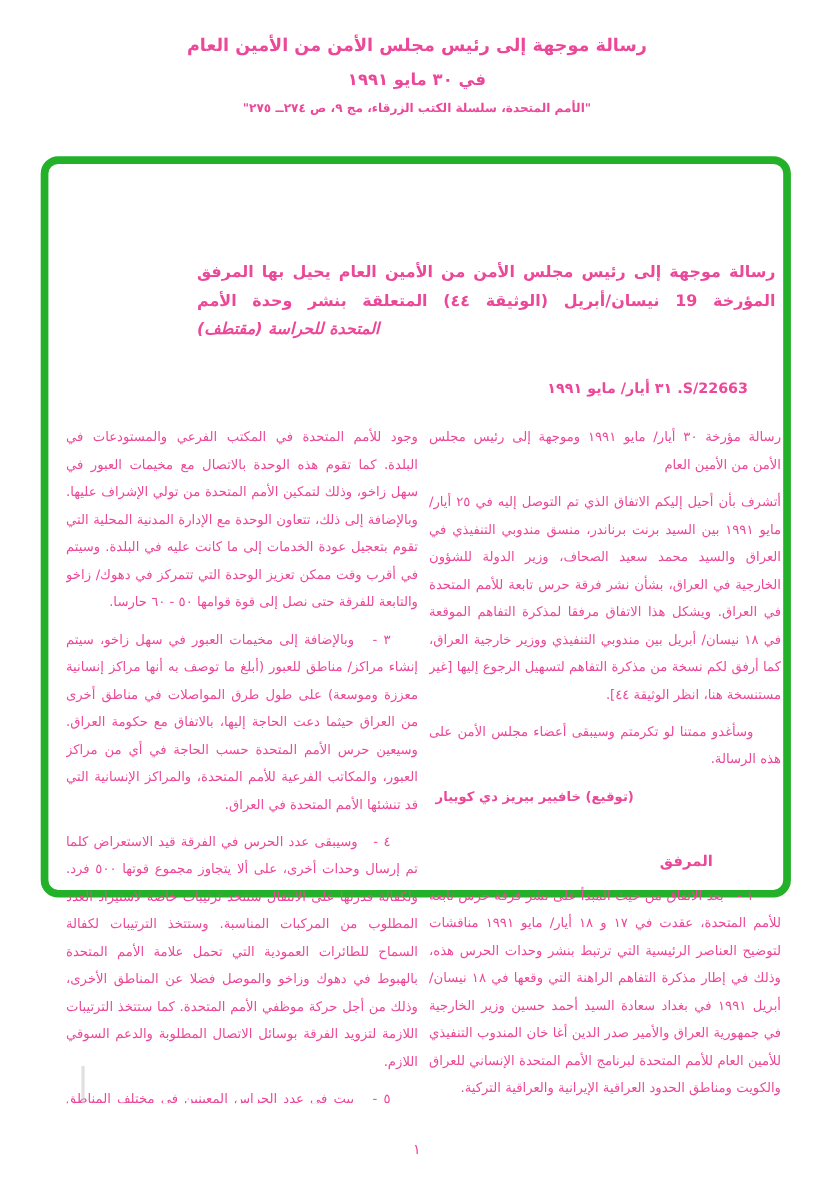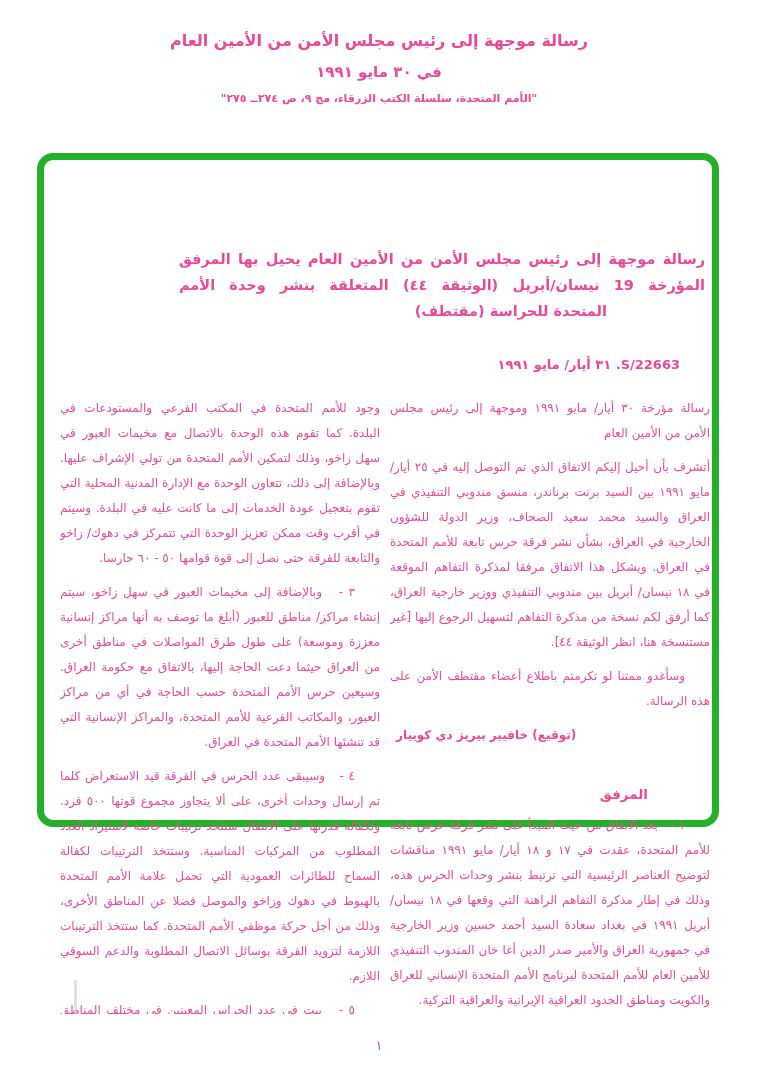--- a/index.html
+++ b/index.html
@@ -12,32 +12,32 @@
     color:#ec4899;
     overflow:hidden;
   }
   
   .top-header{position:absolute;top:30px;left:0;right:0;text-align:center;}
   .top-title{font-size:16px;font-weight:bold;line-height:22px;}
   .top-date{font-size:15px;font-weight:bold;margin-top:11px;}
   .top-citation{font-size:11px;font-weight:bold;margin-top:11px;letter-spacing:0.2px;}
   
   .doc-frame{
-    position:absolute;left:37px;top:153px;
+    position:absolute;left:37px;top:142px;
     width:682px;height:674px;box-sizing:border-box;
     border:7px solid #22b128;border-radius:16px;
     background:#ffffff;
   }
   
   .doc-heading{
     position:absolute;top:86px;right:7px;width:526px;
     font-weight:bold;font-size:14.5px;line-height:26px;
   }
   .h-line{text-align:justify;text-align-last:justify;-moz-text-align-last:justify;}
-  .h-line-last{text-align:right;padding-left:0;padding-right:98px;}
+  .h-line-last{text-align:left;padding-left:0;padding-right:98px;font-style:italic;}
   
   .doc-ref{
     position:absolute;top:197px;right:32px;
     font-weight:bold;font-size:13px;
   }
   
   .col{
     position:absolute;top:236px;width:320px;height:618px;overflow:hidden;
     font-size:12px;line-height:25px;text-align:justify;
   }
@@ -70,21 +70,21 @@
       <div class="h-line">رسالة موجهة إلى رئيس مجلس الأمن من الأمين العام يحيل بها المرفق</div>
       <div class="h-line">المؤرخة 19 نيسان/أبريل (الوثيقة ٤٤) المتعلقة بنشر وحدة الأمم</div>
       <div class="h-line-last">المتحدة للحراسة (مقتطف)</div>
     </div>
 
     <div class="doc-ref">S/22663. ٣١ أيار/ مايو ١٩٩١</div>
 
     <div class="col col-right">
       <p class="subheading">رسالة مؤرخة ٣٠ أيار/ مايو ١٩٩١ وموجهة إلى رئيس مجلس الأمن من الأمين العام</p>
       <p>أتشرف بأن أحيل إليكم الاتفاق الذي تم التوصل إليه في ٢٥ أيار/ مايو ١٩٩١ بين السيد برنت برناندر، منسق مندوبي التنفيذي في العراق والسيد محمد سعيد الصحاف، وزير الدولة للشؤون الخارجية في العراق، بشأن نشر فرقة حرس تابعة للأمم المتحدة في العراق. ويشكل هذا الاتفاق مرفقا لمذكرة التفاهم الموقعة في ١٨ نيسان/ أبريل بين مندوبي التنفيذي ووزير خارجية العراق، كما أرفق لكم نسخة من مذكرة التفاهم لتسهيل الرجوع إليها [غير مستنسخة هنا، انظر الوثيقة ٤٤].</p>
-      <p class="indent">وسأغدو ممتنا لو تكرمتم باطلاع أعضاء مقتطف الأمن على هذه الرسالة.</p>
+      <p class="indent">وسأغدو ممتنا لو تكرمتم وسيبقى أعضاء مجلس الأمن على هذه الرسالة.</p>
       <p class="signature">(توقيع) خافيير بيريز دي كوييار</p>
       <div class="annex-title">المرفق</div>
       <p class="indent">١ -&nbsp;&nbsp; بعد الاتفاق من حيث المبدأ على نشر فرقة حرس تابعة للأمم المتحدة، عقدت في ١٧ و ١٨ أيار/ مايو ١٩٩١ مناقشات لتوضيح العناصر الرئيسية التي ترتبط بنشر وحدات الحرس هذه، وذلك في إطار مذكرة التفاهم الراهنة التي وقعها في ١٨ نيسان/ أبريل ١٩٩١ في بغداد سعادة السيد أحمد حسين وزير الخارجية في جمهورية العراق والأمير صدر الدين أغا خان المندوب التنفيذي للأمين العام للأمم المتحدة لبرنامج الأمم المتحدة الإنساني للعراق والكويت ومناطق الحدود العراقية الإيرانية والعراقية التركية.</p>
 
     </div>
 
     <div class="col col-left">
       <p>وجود للأمم المتحدة في المكتب الفرعي والمستودعات في البلدة. كما تقوم هذه الوحدة بالاتصال مع مخيمات العبور في سهل زاخو، وذلك لتمكين الأمم المتحدة من تولي الإشراف عليها. وبالإضافة إلى ذلك، تتعاون الوحدة مع الإدارة المدنية المحلية التي تقوم بتعجيل عودة الخدمات إلى ما كانت عليه في البلدة. وسيتم في أقرب وقت ممكن تعزيز الوحدة التي تتمركز في دهوك/ زاخو والتابعة للفرقة حتى نصل إلى قوة قوامها ٥٠ - ٦٠ حارسا.</p>
       <p class="indent">٣ -&nbsp;&nbsp; وبالإضافة إلى مخيمات العبور في سهل زاخو، سيتم إنشاء مراكز/ مناطق للعبور (أبلغ ما توصف به أنها مراكز إنسانية معززة وموسعة) على طول طرق المواصلات في مناطق أخرى من العراق حيثما دعت الحاجة إليها، بالاتفاق مع حكومة العراق. وسيعين حرس الأمم المتحدة حسب الحاجة في أي من مراكز العبور، والمكاتب الفرعية للأمم المتحدة، والمراكز الإنسانية التي قد تنشئها الأمم المتحدة في العراق.</p>
       <p class="indent">٤ -&nbsp;&nbsp; وسيبقى عدد الحرس في الفرقة قيد الاستعراض كلما تم إرسال وحدات أخرى، على ألا يتجاوز مجموع قوتها ٥٠٠ فرد. ولكفالة قدرتها على الانتقال ستتخذ ترتيبات خاصة لاستيراد العدد المطلوب من المركبات المناسبة. وستتخذ الترتيبات لكفالة السماح للطائرات العمودية التي تحمل علامة الأمم المتحدة بالهبوط في دهوك وزاخو والموصل فضلا عن المناطق الأخرى، وذلك من أجل حركة موظفي الأمم المتحدة. كما ستتخذ الترتيبات اللازمة لتزويد الفرقة بوسائل الاتصال المطلوبة والدعم السوقي اللازم.</p>

